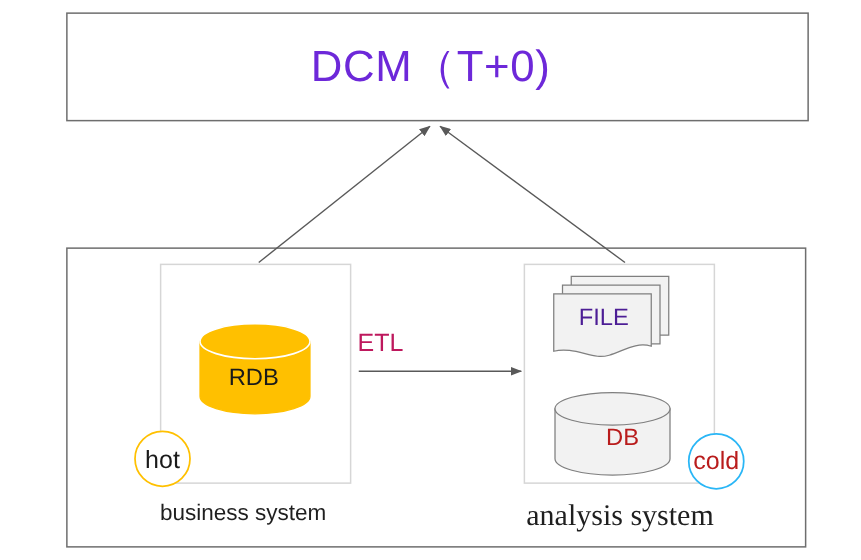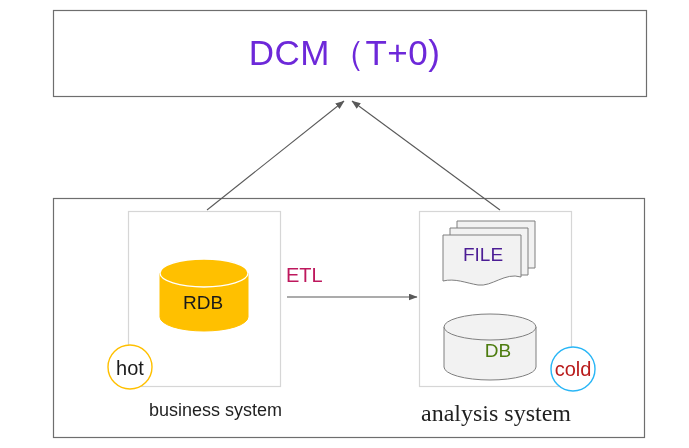--- a/index.html
+++ b/index.html
@@ -62,21 +62,21 @@
     text-align: center;
     font-size: 19px;
     color: #4c1d95;
   }
   #db-label {
     left: 444px;
     top: 340px;
     width: 108px;
     text-align: center;
     font-size: 19px;
-    color: #4d7c0f;
+    color: #b91c1c;
   }
   #hot-label {
     left: 108px;
     top: 357px;
     width: 44px;
     text-align: center;
     font-size: 20px;
     color: #1a1a1a;
   }
   #cold-label {
@@ -84,21 +84,21 @@
     top: 358px;
     width: 48px;
     text-align: center;
     font-size: 20px;
     color: #b91c1c;
   }
   #business-caption {
     left: 128px;
     top: 400px;
     width: 154px;
-    text-align: right;
+    text-align: left;
     font-size: 18px;
     color: #1f1f1f;
   }
   #analysis-caption {
     left: 419px;
     top: 400px;
     width: 154px;
     text-align: center;
     font-size: 24px;
     color: #1f1f1f;

